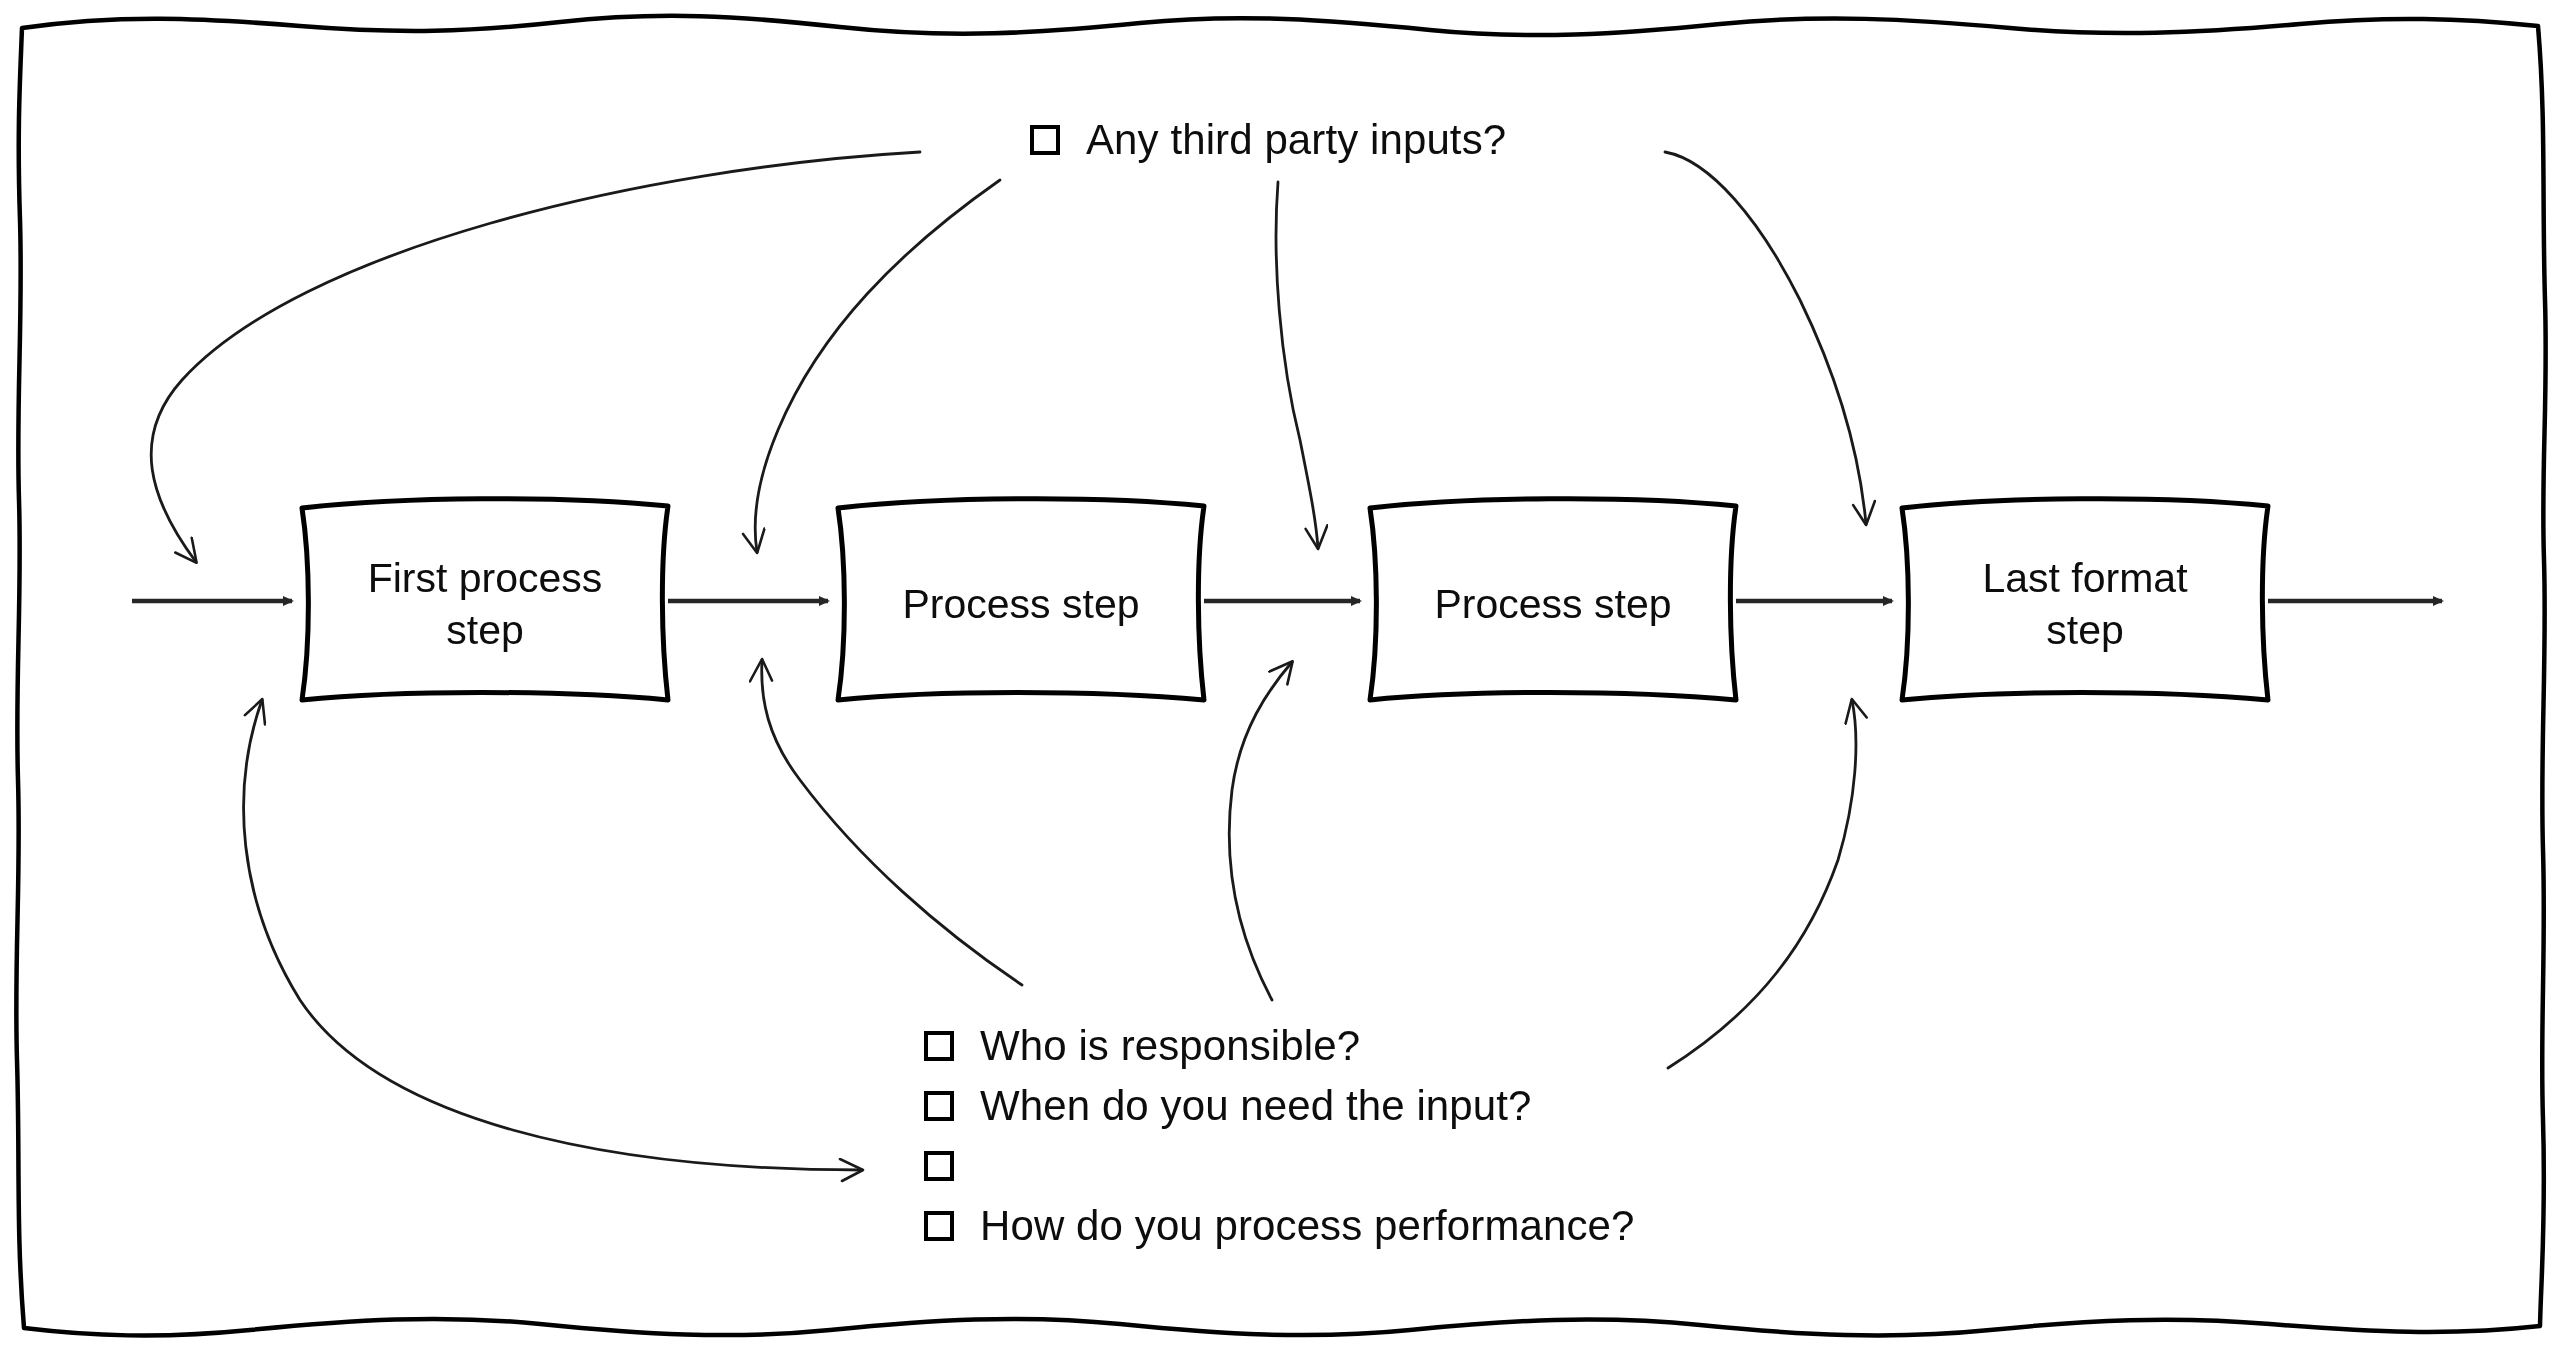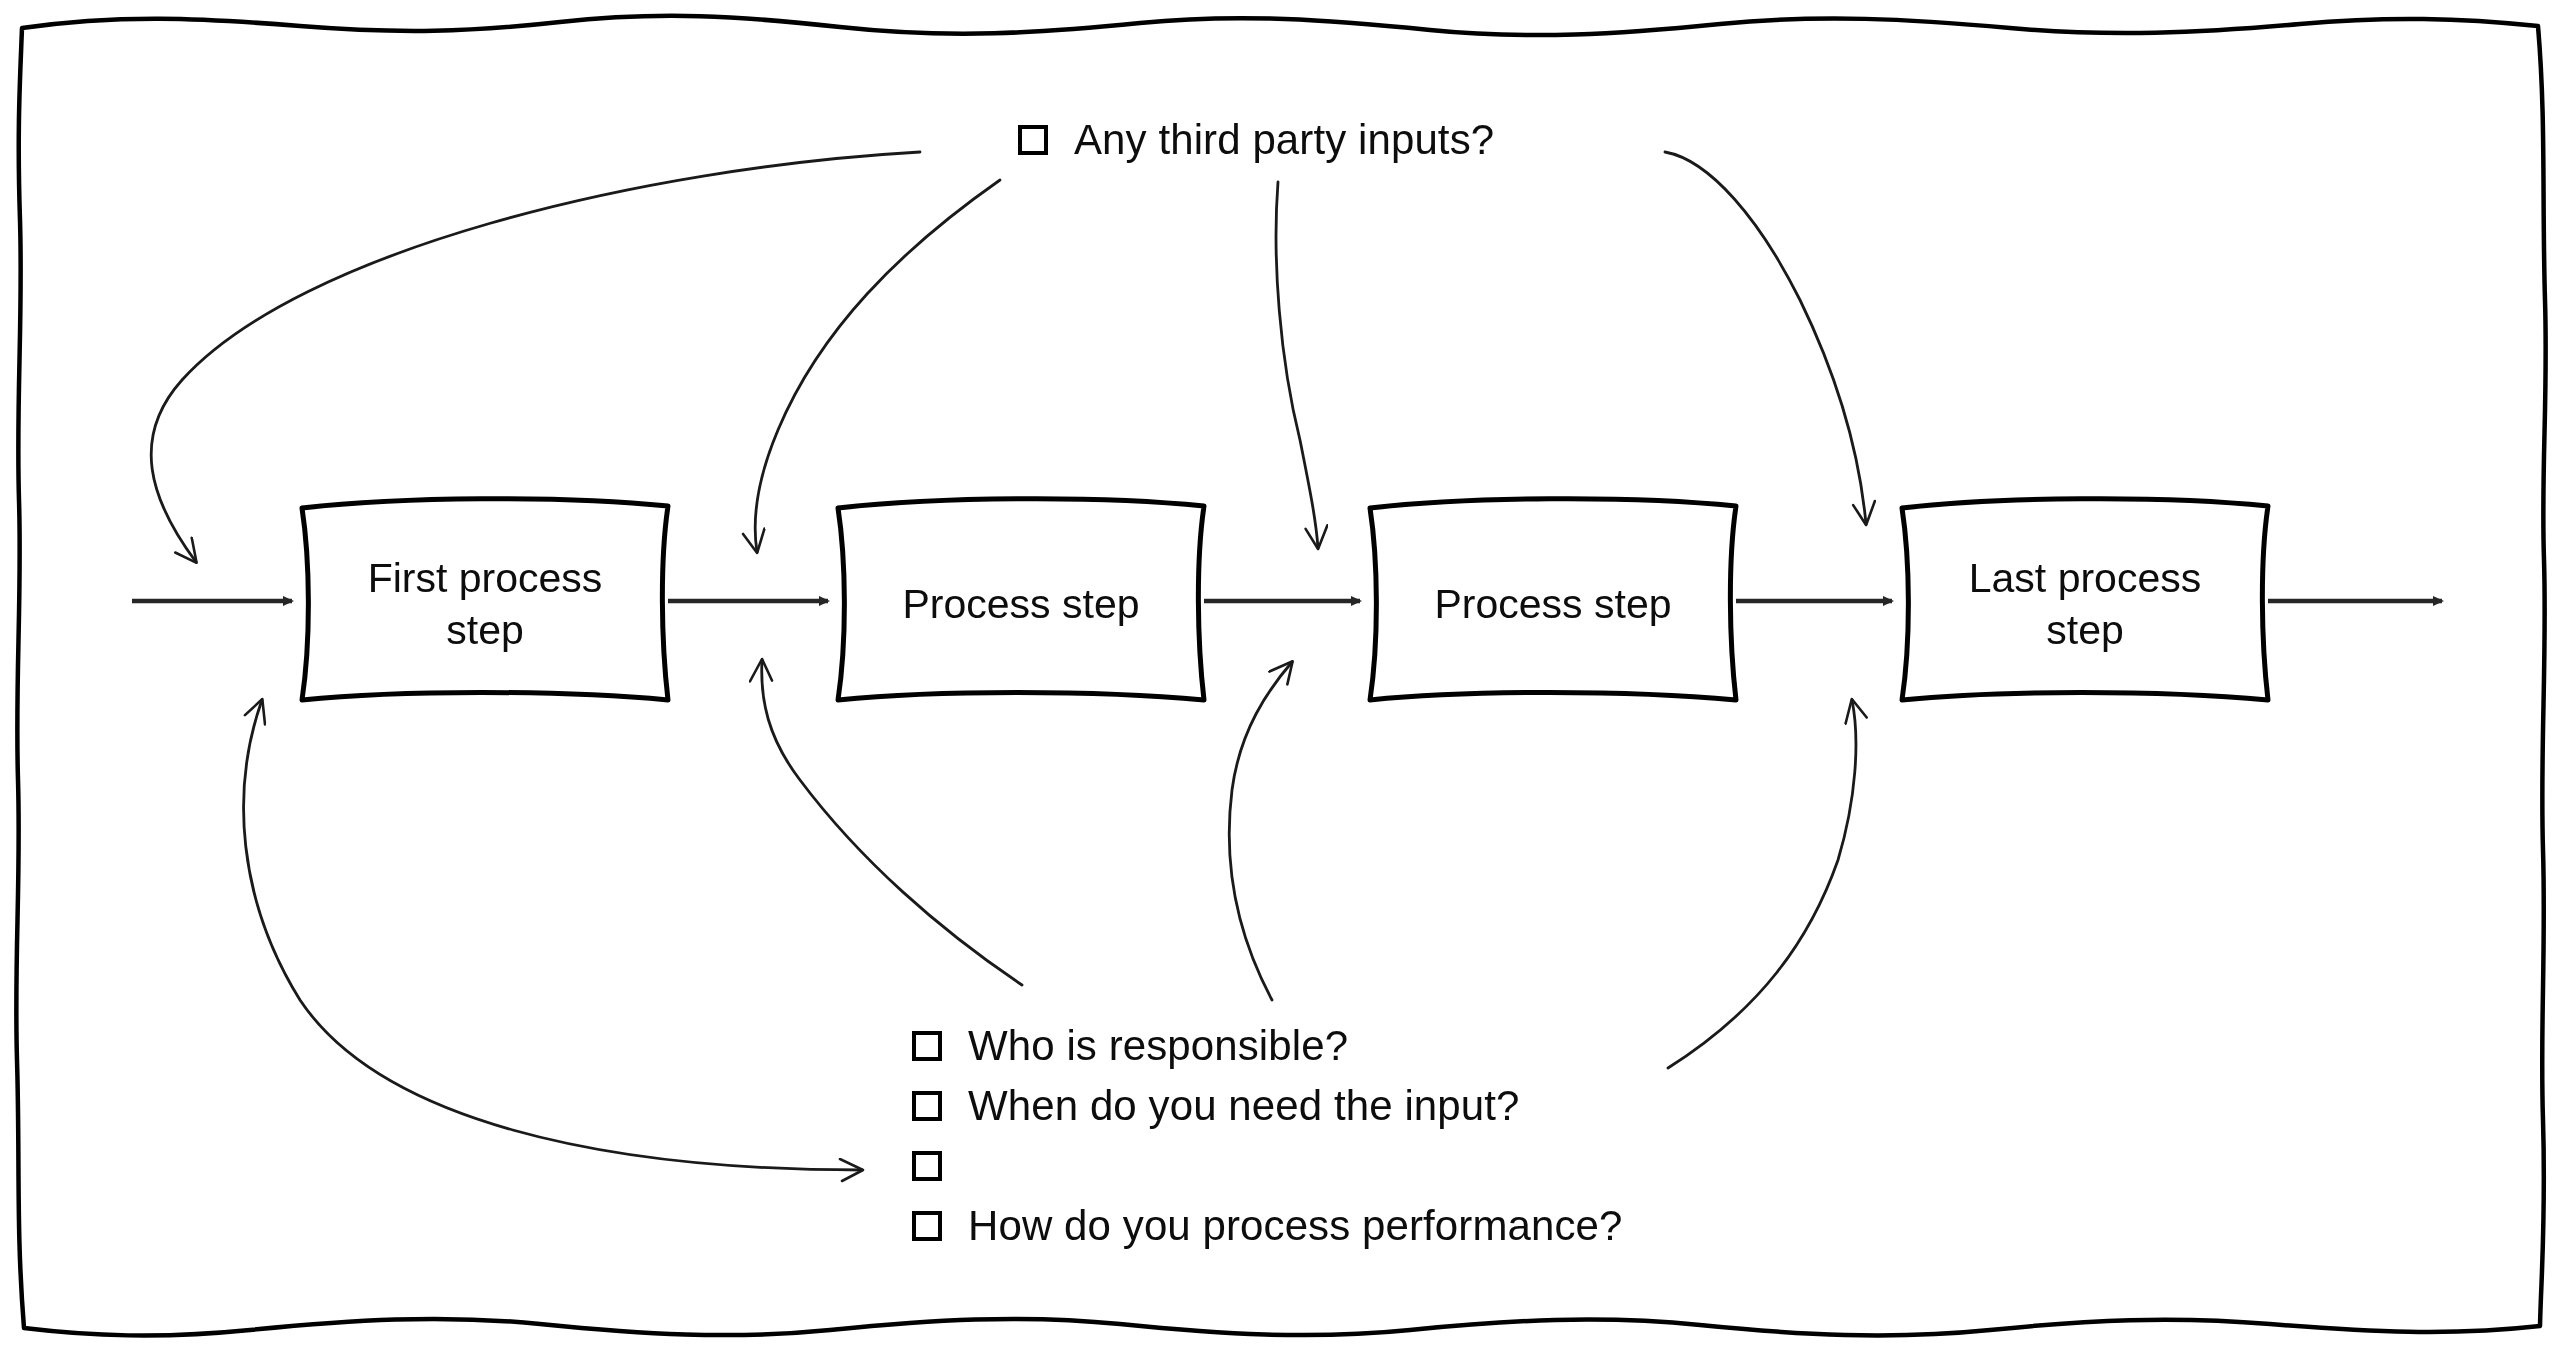--- a/index.html
+++ b/index.html
@@ -35,20 +35,21 @@
     font-family: "Liberation Sans", sans-serif;
     font-size: 41px;
     line-height: 1.28;
     color: #0d0d0d;
     pointer-events: none;
     white-space: pre-line;
   }
   .note-group {
     position: absolute;
     font-family: "Liberation Sans", sans-serif;
+    margin-left: 12px;
   }
   .note-line {
     display: flex;
     align-items: center;
     gap: 26px;
     height: 60px;
   }
   .note-text {
     font-size: 42px;
     color: #0d0d0d;
@@ -192,21 +193,21 @@
     </g>
   </svg>
 
   <div class="box-label" style="left:302px; top:508px; width:366px; height:192px;">First process
 step</div>
 
   <div class="box-label" style="left:838px; top:508px; width:366px; height:192px;">Process step</div>
 
   <div class="box-label" style="left:1370px; top:508px; width:366px; height:192px;">Process step</div>
 
-  <div class="box-label" style="left:1902px; top:508px; width:366px; height:192px;">Last process
+  <div class="box-label" style="left:1902px; top:508px; width:366px; height:192px;">Last format
 step</div>
 
   <div class="note-group" style="left:1018px; top:110px;">
     <div class="note-line">
       <span class="chk"></span>
       <span class="note-text">Any third party inputs?</span>
     </div>
   </div>
 
   <div class="note-group" style="left:912px; top:1016px;">

